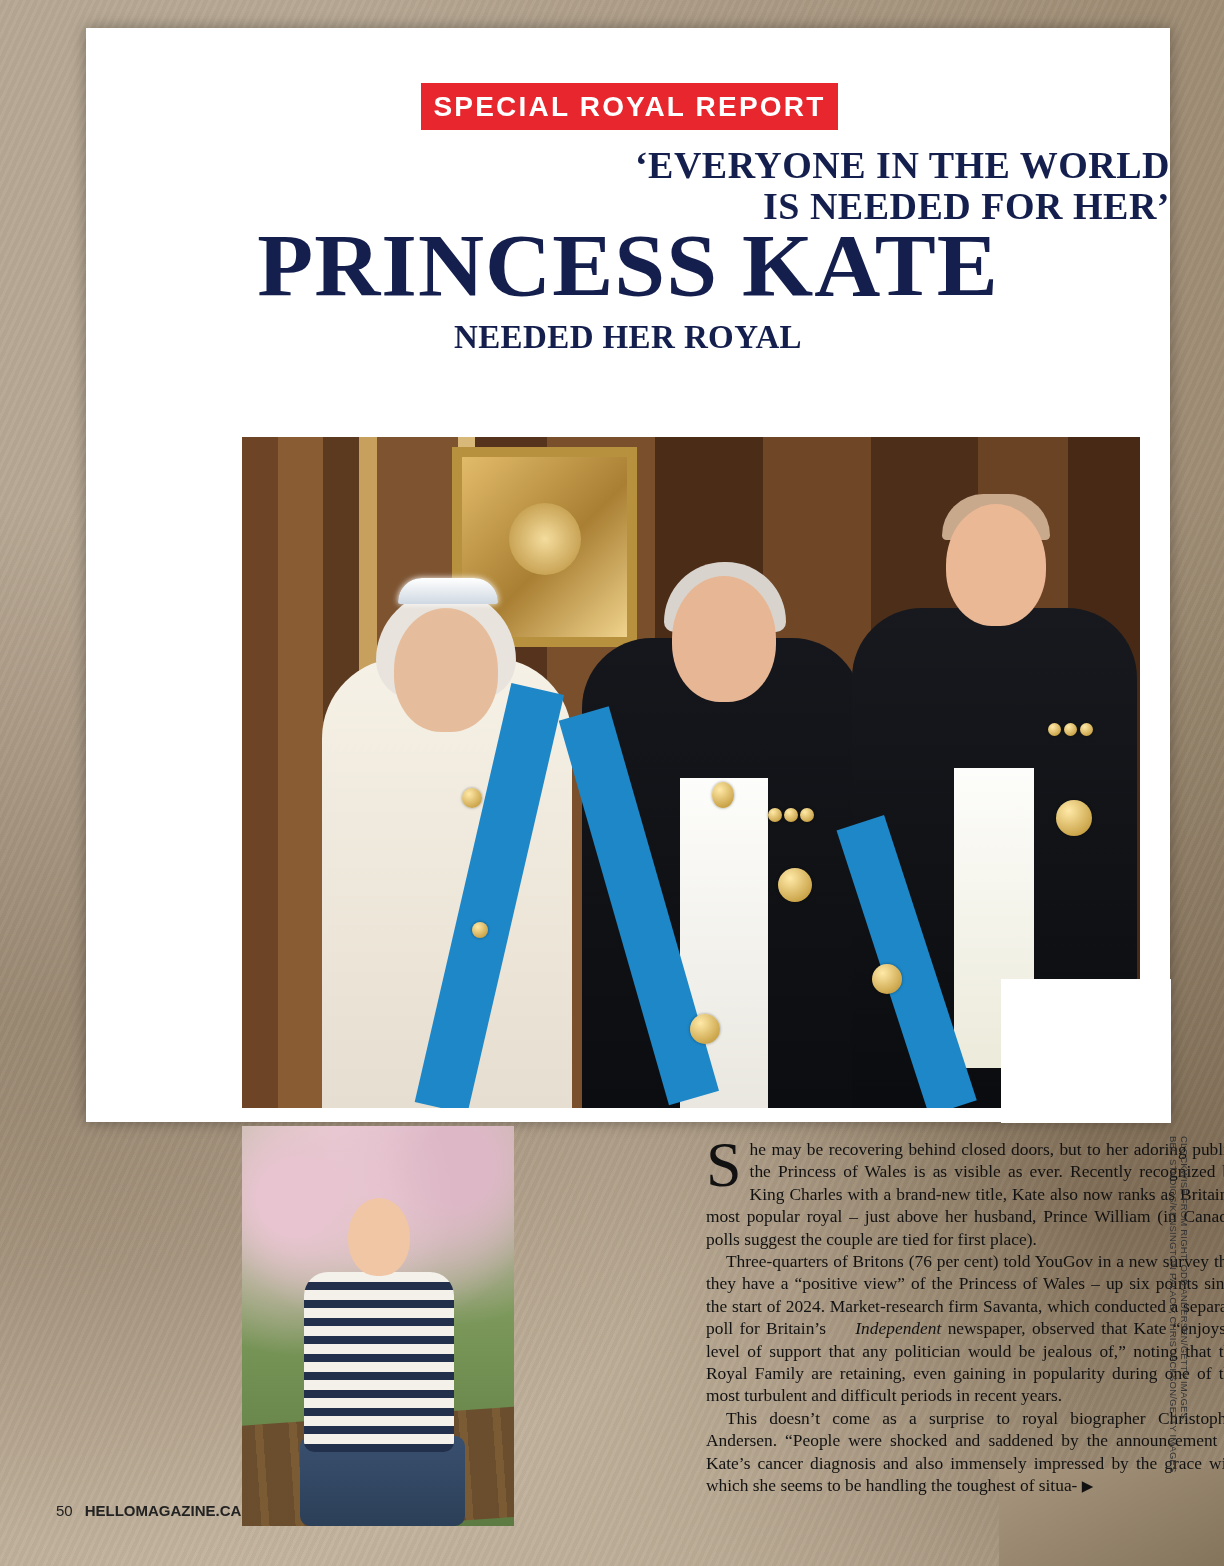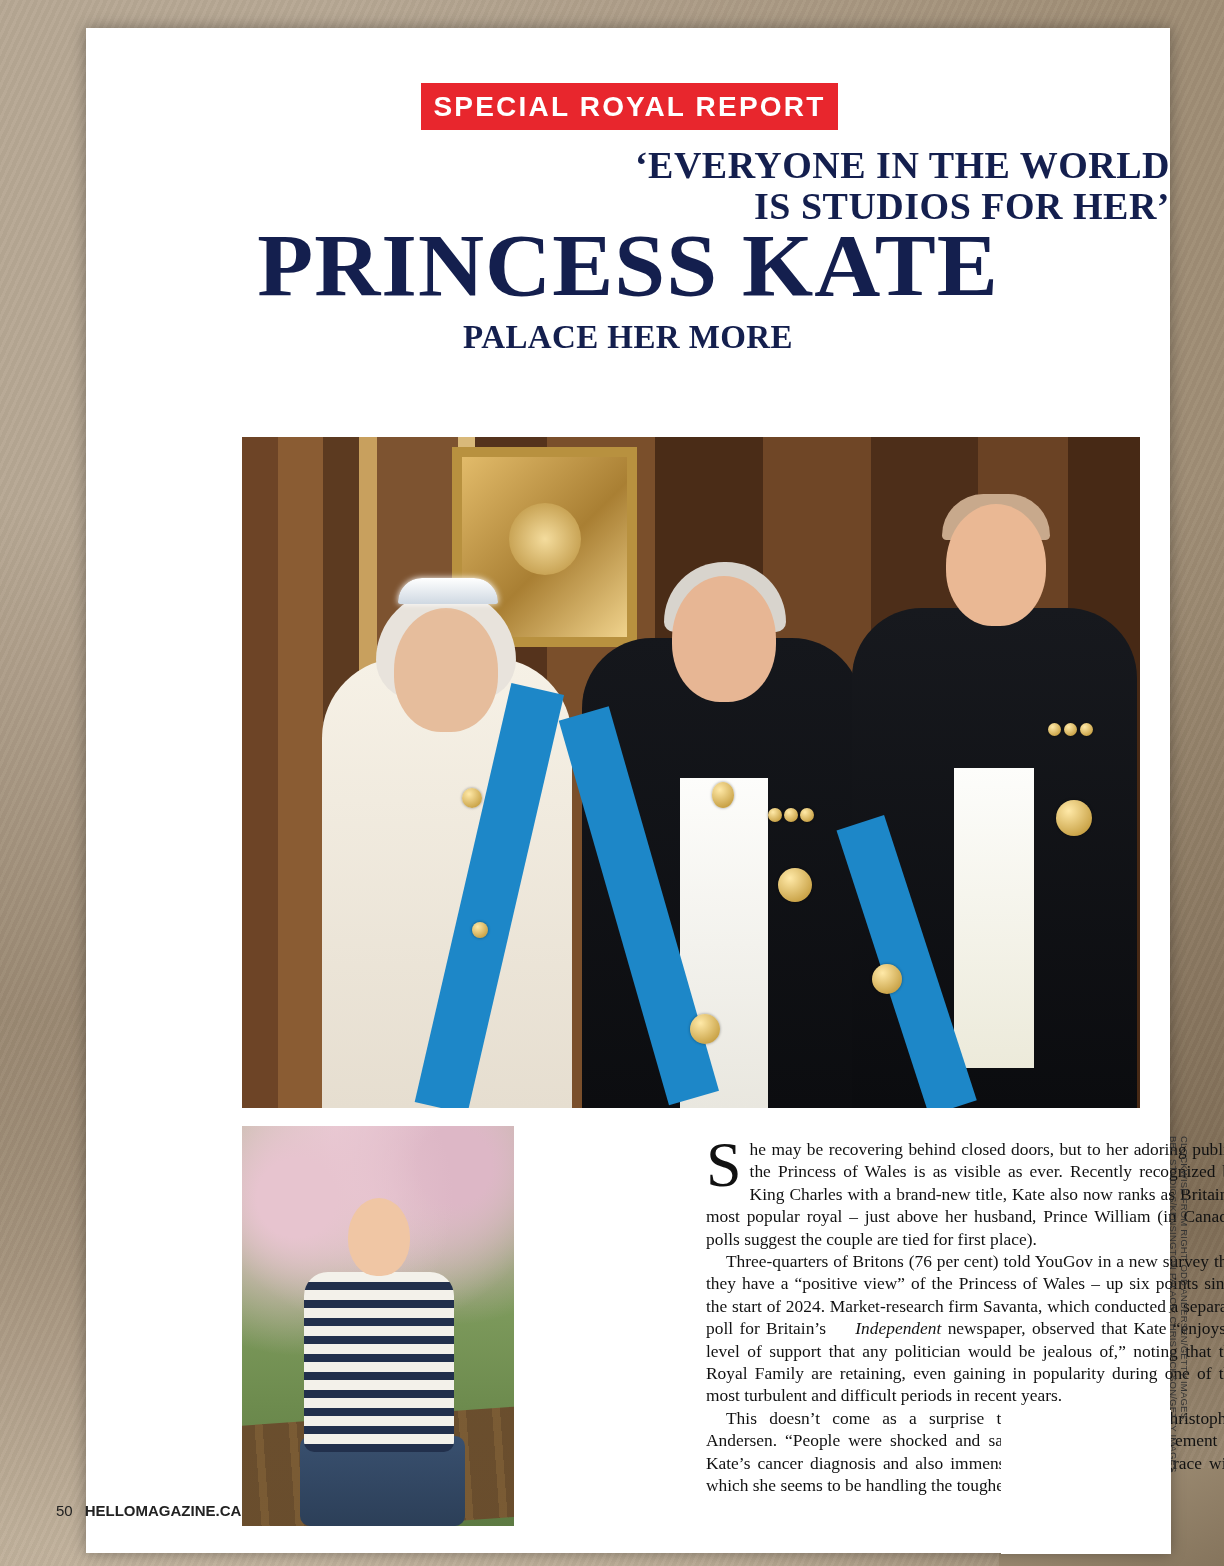--- a/index.html
+++ b/index.html
@@ -36,21 +36,21 @@
       repeating-linear-gradient(115deg, rgba(255,255,255,0.05) 0 3px, rgba(0,0,0,0.05) 3px 7px);
     opacity: .5;
   }
 
   
   .page {
     position: absolute;
     left: 86px;
     top: 28px;
     width: 1084px;
-    height: 1525px;
+    height: 1094px;
     background: #ffffff;
     box-shadow: 0 0 14px rgba(0,0,0,0.35);
   }
   
   .page-notch {
     position: absolute;
     right: -1px;
     bottom: -1px;
     width: 170px;
     height: 144px;
@@ -379,27 +379,27 @@
 <div class="bg-block-right"></div>
 
 <div class="page">
 
   <div class="special-banner">
     <span>SPECIAL ROYAL REPORT</span>
   </div>
 
   <div class="kicker">
     <div>‘EVERYONE IN THE WORLD</div>
-    <div>IS STUDIOS FOR HER’</div>
+    <div>IS NEEDED FOR HER’</div>
   </div>
 
   <div class="headline">PRINCESS KATE</div>
 
   <div class="subhead">
-    <div>PALACE HER MORE</div>
+    <div>NEEDED HER ROYAL</div>
   </div>
 
   <div class="hero">
     <div class="hero-room"></div>
     <div class="hero-gold-frame"></div>
 
     <div class="figure fig-camilla">
       <div class="body"></div>
       <div class="sash"></div>
       <div class="hair"></div>

